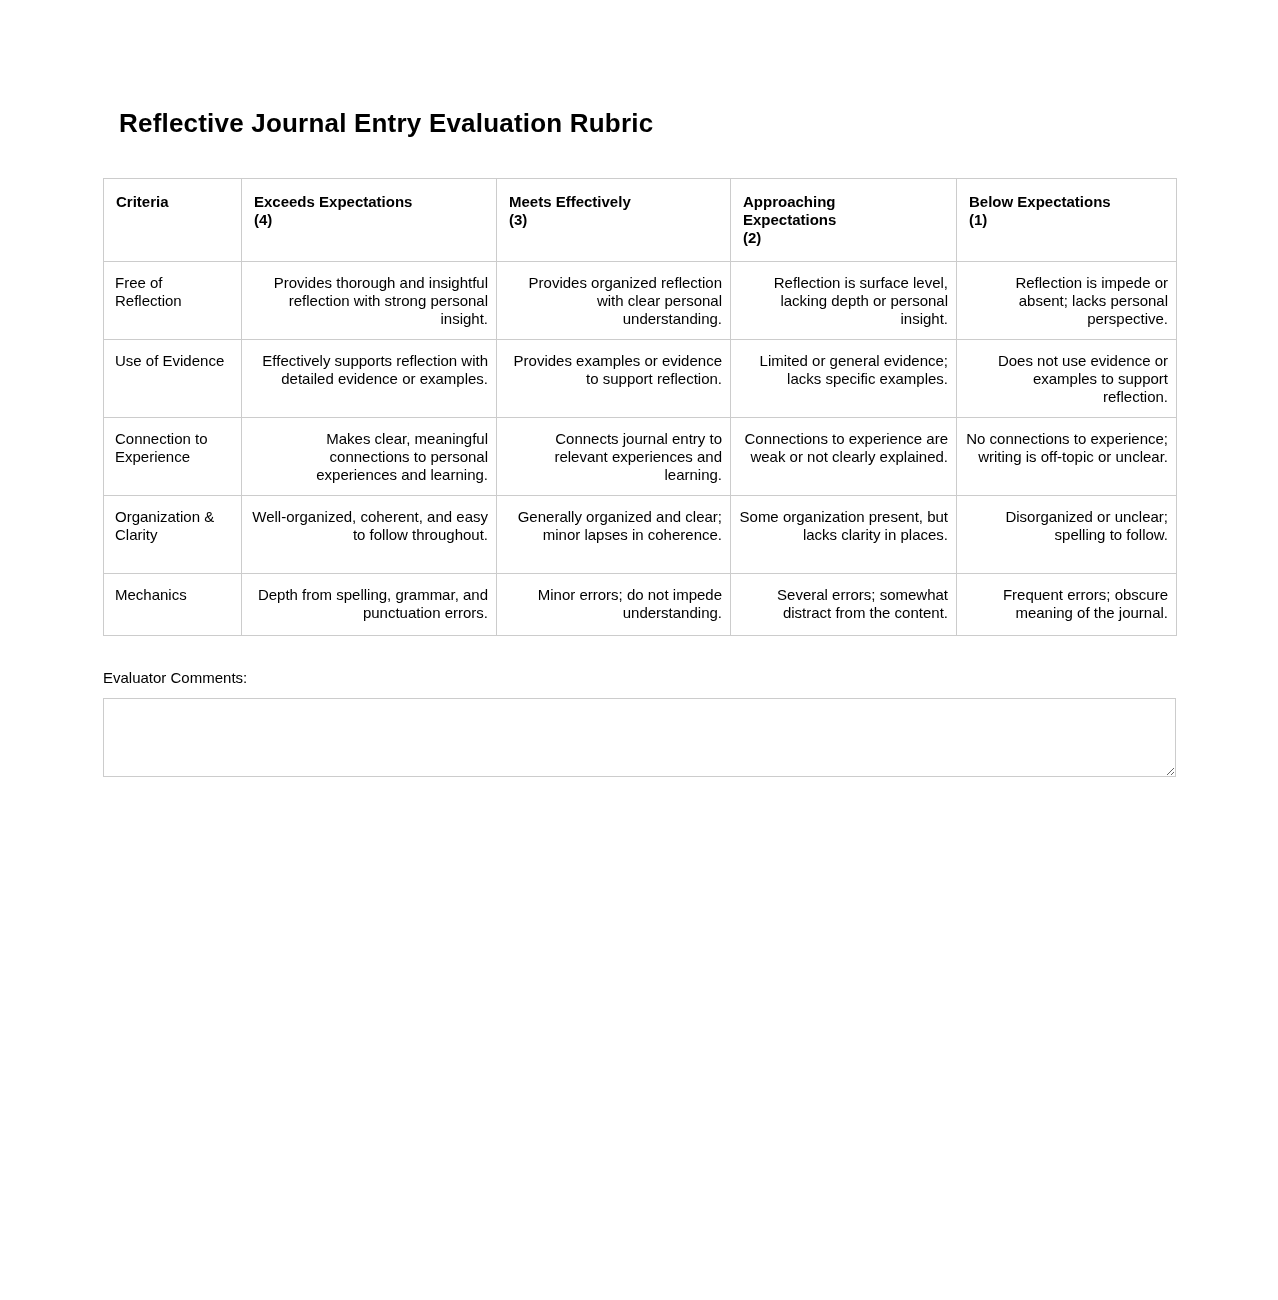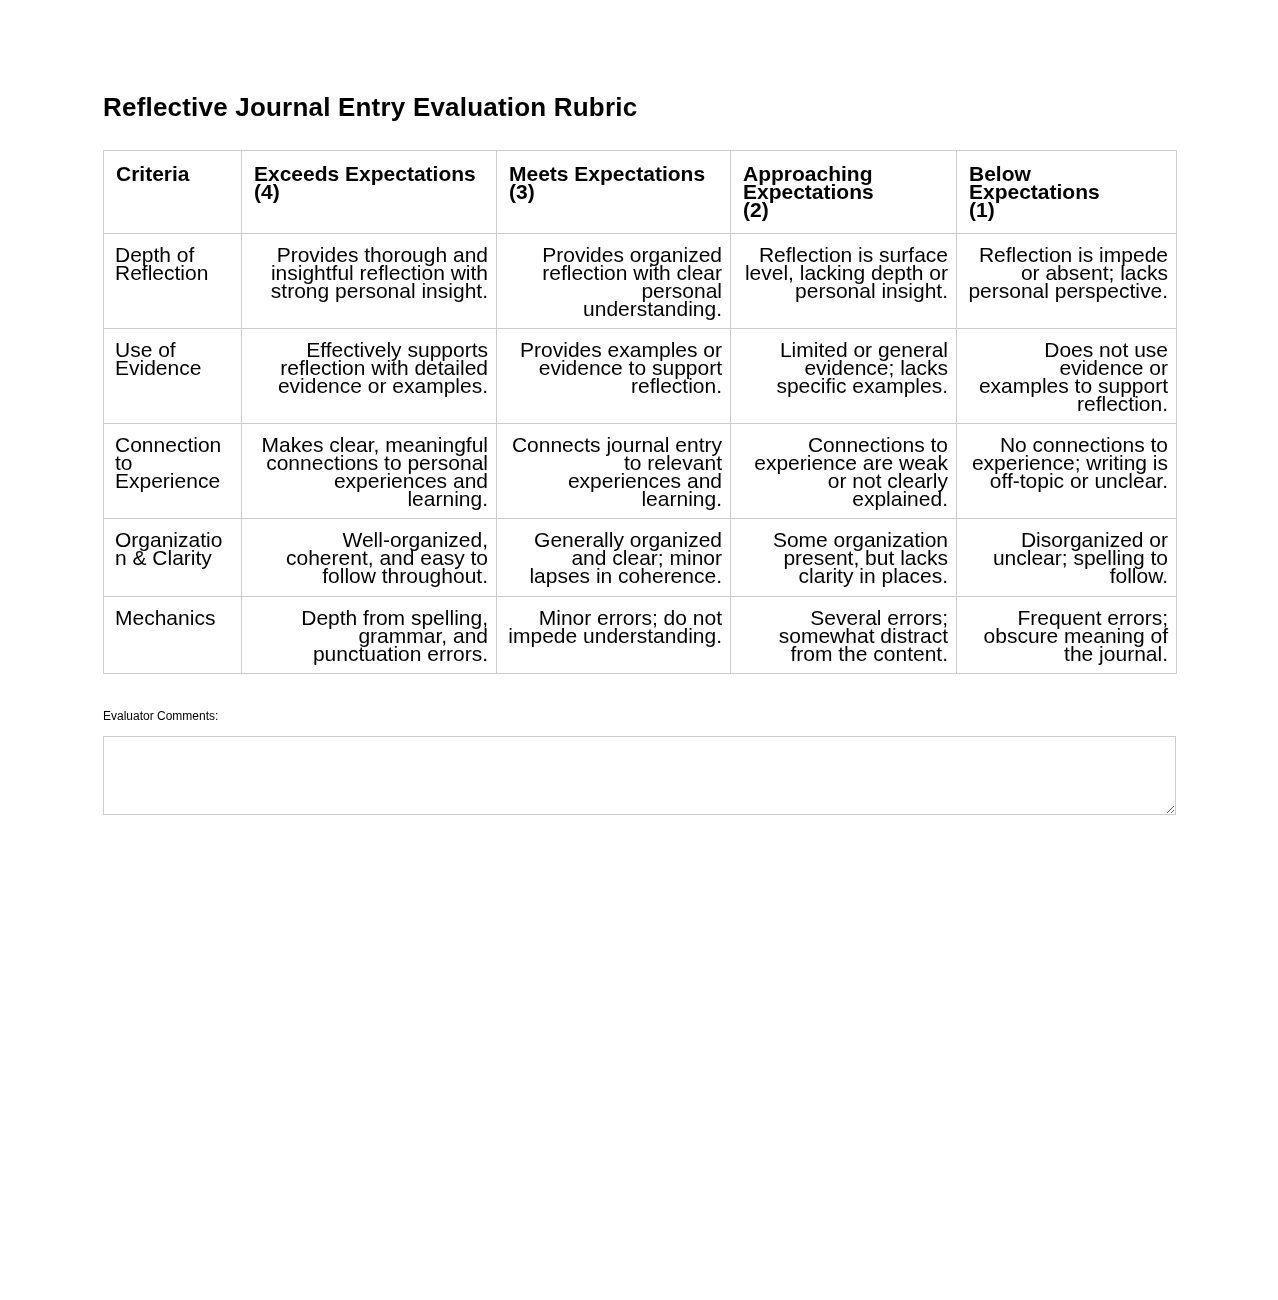--- a/index.html
+++ b/index.html
@@ -11,33 +11,33 @@
     color: #000000;
   }
   .page {
     position: relative;
     width: 1278px;
     height: 1300px;
     background: #ffffff;
     overflow: hidden;
   }
   .page-title {
-    margin: 0;
+    margin: 16px;
     padding: 92px 0 0 103px;
     font-size: 26px;
     line-height: 30px;
     font-weight: 700;
     letter-spacing: 0.2px;
   }
   table.rubric {
-    margin: 28px 0 0 103px;
+    margin: 40px 0 0 103px;
     width: 1073px;
     border-collapse: collapse;
     table-layout: fixed;
-    font-size: 21px;
+    font-size: 15px;
     line-height: 18px;
   }
   table.rubric th,
   table.rubric td {
     border: 1px solid #cccccc;
     vertical-align: top;
     overflow-wrap: break-word;
   }
   table.rubric th {
     height: 83px;
@@ -52,21 +52,21 @@
     text-align: right;
   }
   table.rubric td.crit {
     text-align: left;
     padding-left: 11px;
     padding-right: 10px;
   }
   table.rubric tr.r-last td { height: 62px; }
   .comments-label {
     margin: 33px 0 0 103px;
-    font-size: 12px;
+    font-size: 15px;
     line-height: 18px;
   }
   .comments-box {
     display: block;
     margin: 11px 0 0 103px;
     width: 1073px;
     height: 79px;
     border: 1px solid #cccccc;
     background: #ffffff;
     resize: both;
@@ -95,37 +95,37 @@
       <tr>
         <th>
           <div class="h-title">Criteria</div>
           <div class="h-points"></div>
         </th>
         <th>
           <div class="h-title">Exceeds Expectations</div>
           <div class="h-points">(4)</div>
         </th>
         <th>
-          <div class="h-title">Meets Expectations</div>
+          <div class="h-title">Meets Effectively</div>
           <div class="h-points">(3)</div>
         </th>
         <th>
           <div class="h-title">Approaching
 Expectations</div>
           <div class="h-points">(2)</div>
         </th>
         <th>
           <div class="h-title">Below Expectations</div>
           <div class="h-points">(1)</div>
         </th>
       </tr>
     </thead>
     <tbody>
       <tr>
-        <td class="crit">Depth of Reflection</td>
+        <td class="crit">Free of Reflection</td>
         <td>Provides thorough and insightful reflection with strong personal insight.</td>
         <td>Provides organized reflection with clear personal understanding.</td>
         <td>Reflection is surface level, lacking depth or personal insight.</td>
         <td>Reflection is impede or absent; lacks personal perspective.</td>
       </tr>
       <tr>
         <td class="crit">Use of Evidence</td>
         <td>Effectively supports reflection with detailed evidence or examples.</td>
         <td>Provides examples or evidence to support reflection.</td>
         <td>Limited or general evidence; lacks specific examples.</td>

